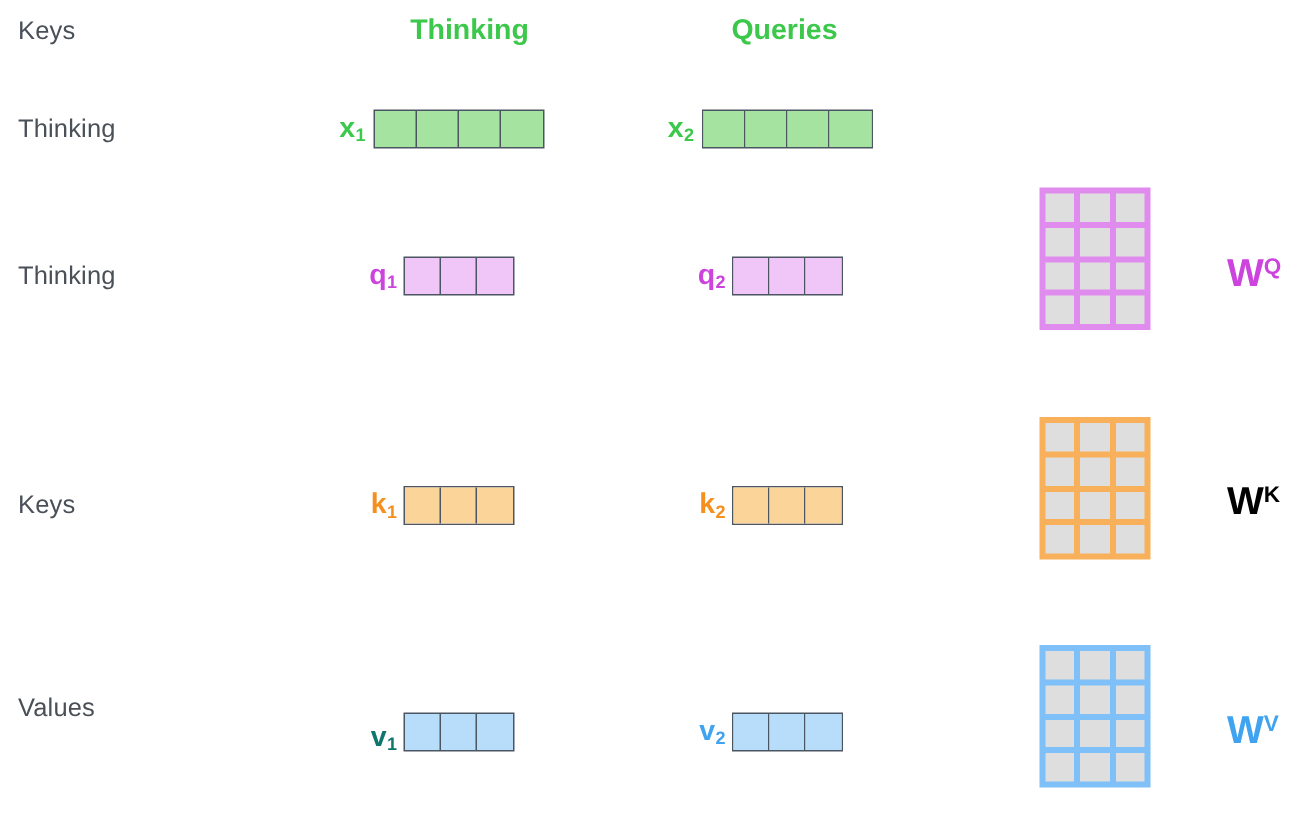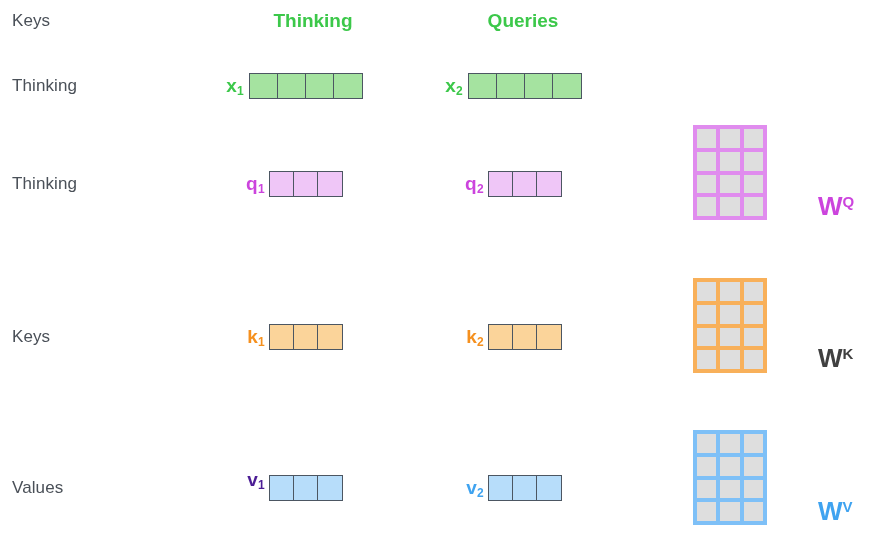--- a/index.html
+++ b/index.html
@@ -57,21 +57,20 @@
     top: 3px;
     left: 0.5px;
   }
   .mat-label {
     position: absolute;
     font-size: 26px;
     font-weight: 700;
     white-space: nowrap;
     transform: translateY(-50%);
     letter-spacing: -0.5px;
-    margin-top: 24px;
   }
   .mat-label sup {
     font-size: 15px;
     font-weight: 700;
     vertical-align: baseline;
     position: relative;
     top: -8px;
     left: 0.5px;
   }
 
@@ -177,23 +176,23 @@
         <div class="mcell" style="background:#dedede;"></div>
         <div class="mcell" style="background:#dedede;"></div>
         <div class="mcell" style="background:#dedede;"></div>
         <div class="mcell" style="background:#dedede;"></div>
         <div class="mcell" style="background:#dedede;"></div>
         <div class="mcell" style="background:#dedede;"></div>
         <div class="mcell" style="background:#dedede;"></div>
         <div class="mcell" style="background:#dedede;"></div>
         <div class="mcell" style="background:#dedede;"></div>
       </div>
-      <div class="mat-label" style="left:818px; top:334px; color:#404040;"><span>W</span><sup>K</sup></div>
-      <div class="row-label" style="left:12px; top:488px;text-align:center;">Values</div>
-      <div class="vec-label" style="left:264px; top:480px; color:#4c1d95;"><span>v</span><sub>1</sub></div>
+      <div class="mat-label" style="left:818px; top:334px; color:#000000;"><span>W</span><sup>K</sup></div>
+      <div class="row-label" style="left:12px; top:472px;text-align:center;">Values</div>
+      <div class="vec-label" style="left:264px; top:492px; color:#0f766e;"><span>v</span><sub>1</sub></div>
       <div class="vector" style="left:269px; top:488px; height:26px;">
         <div class="cell" style="width:24px; background:#B7DDFA;"></div>
         <div class="cell" style="width:24px; background:#B7DDFA;"></div>
         <div class="cell" style="width:24px; background:#B7DDFA;"></div>
       </div>
       <div class="vec-label" style="left:483px; top:488px; color:#3FA3F0;"><span>v</span><sub>2</sub></div>
       <div class="vector" style="left:488px; top:488px; height:26px;">
         <div class="cell" style="width:24px; background:#B7DDFA;"></div>
         <div class="cell" style="width:24px; background:#B7DDFA;"></div>
         <div class="cell" style="width:24px; background:#B7DDFA;"></div>

